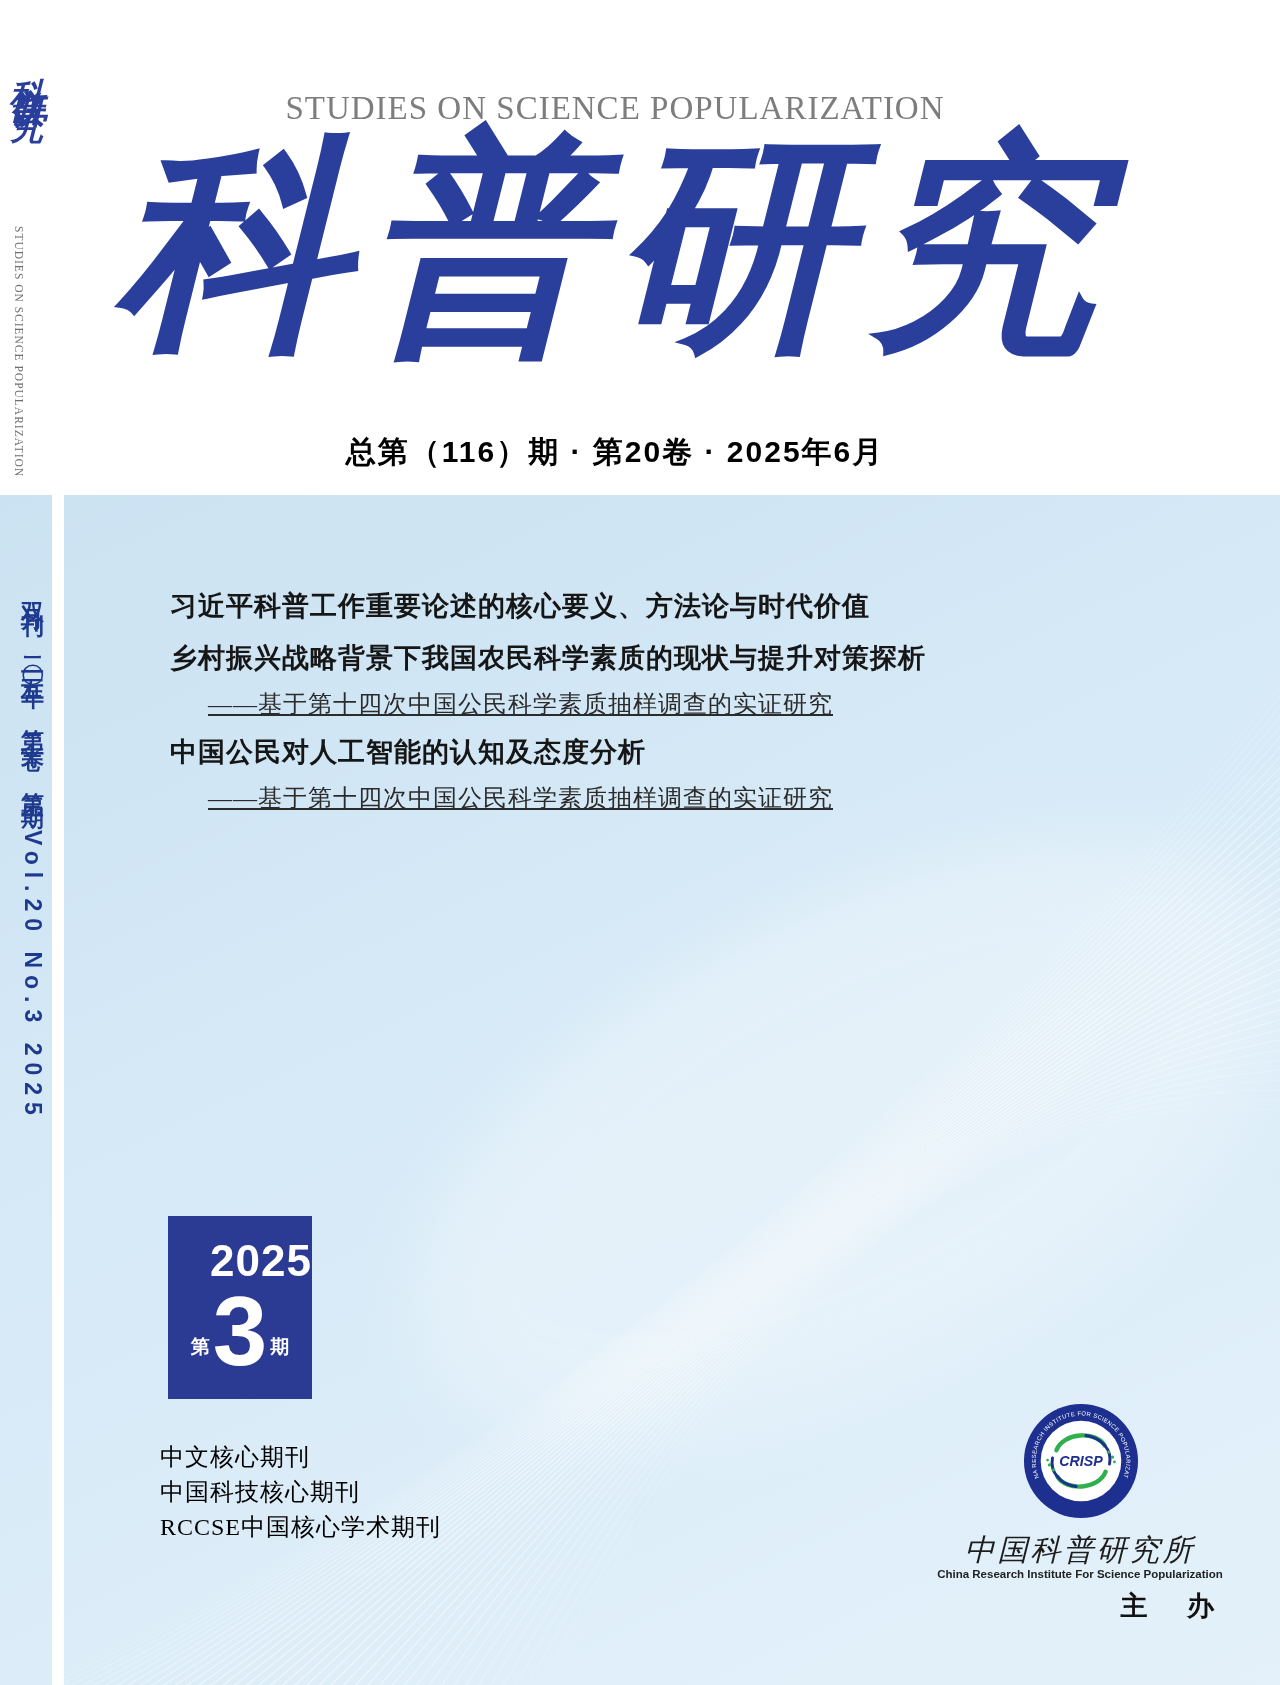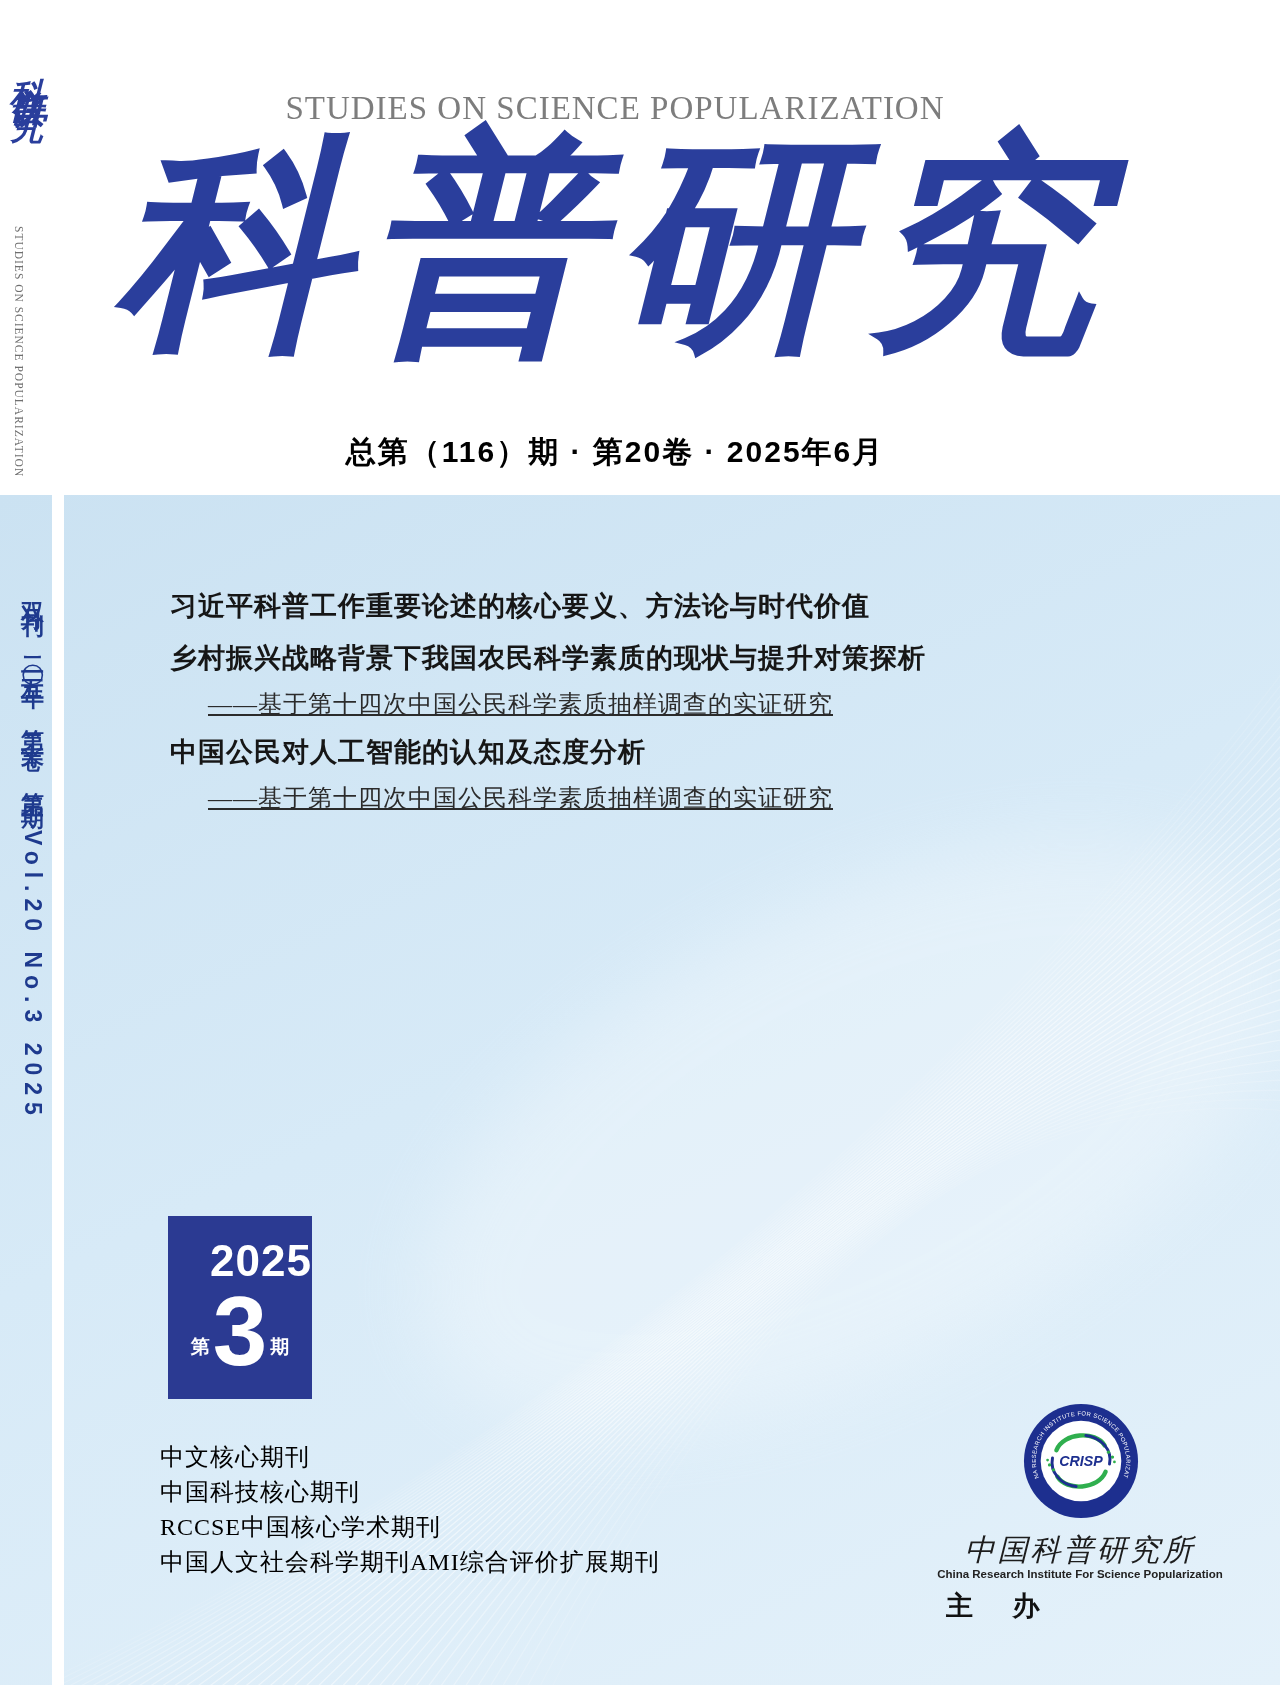--- a/index.html
+++ b/index.html
@@ -81,21 +81,21 @@
   .publisher-cn{
     position:absolute;left:930px;top:1530px;width:300px;text-align:center;
     font-family:"DejaVu Serif",serif;font-style:italic;
     font-size:30px;letter-spacing:3px;color:#1d1d1d;
   }
   .publisher-en{
     position:absolute;left:920px;top:1568px;width:320px;text-align:center;
     font-size:11.5px;font-weight:bold;color:#222222;
   }
   .publisher-role{
-    position:absolute;left:930px;top:1588px;width:300px;text-align:left;
+    position:absolute;left:930px;top:1588px;width:300px;text-align:right;
     font-size:27px;font-weight:bold;letter-spacing:16px;text-indent:16px;color:#111111;
   }
 </style>
 </head>
 <body>
 
 <div id="cover">
 
   <div class="blue-body"></div>
   <svg id="waves" viewBox="0 0 1218 1190">
@@ -180,21 +180,20 @@
       <span class="pre">第</span>
       <span class="num">3</span>
       <span class="suf">期</span>
     </div>
   </div>
 
   <div class="credentials">
     <div>中文核心期刊</div>
     <div>中国科技核心期刊</div>
     <div>RCCSE中国核心学术期刊</div>
-    <div>中国人文社会科学期刊AMI综合评价扩展期刊</div>
   </div>
 
   <svg class="logo" viewBox="0 0 120 120">
     <circle cx="60" cy="60" r="58" fill="#1d2f8f"></circle>
     <circle cx="60" cy="60" r="41" fill="#ffffff"></circle>
     <path id="ringTop" d="M 17 76 A 46 46 0 1 1 103 76" fill="none"></path>
     <path id="ringBot" d="M 26 70 A 39 39 0 0 0 94 70" fill="none"></path>
     <text font-size="6" fill="#ffffff" font-family="Liberation Sans, sans-serif" letter-spacing="0.4">
       <textPath href="#ringTop" startOffset="50%" text-anchor="middle">CHINA RESEARCH INSTITUTE FOR SCIENCE POPULARIZATION</textPath>
     </text>

